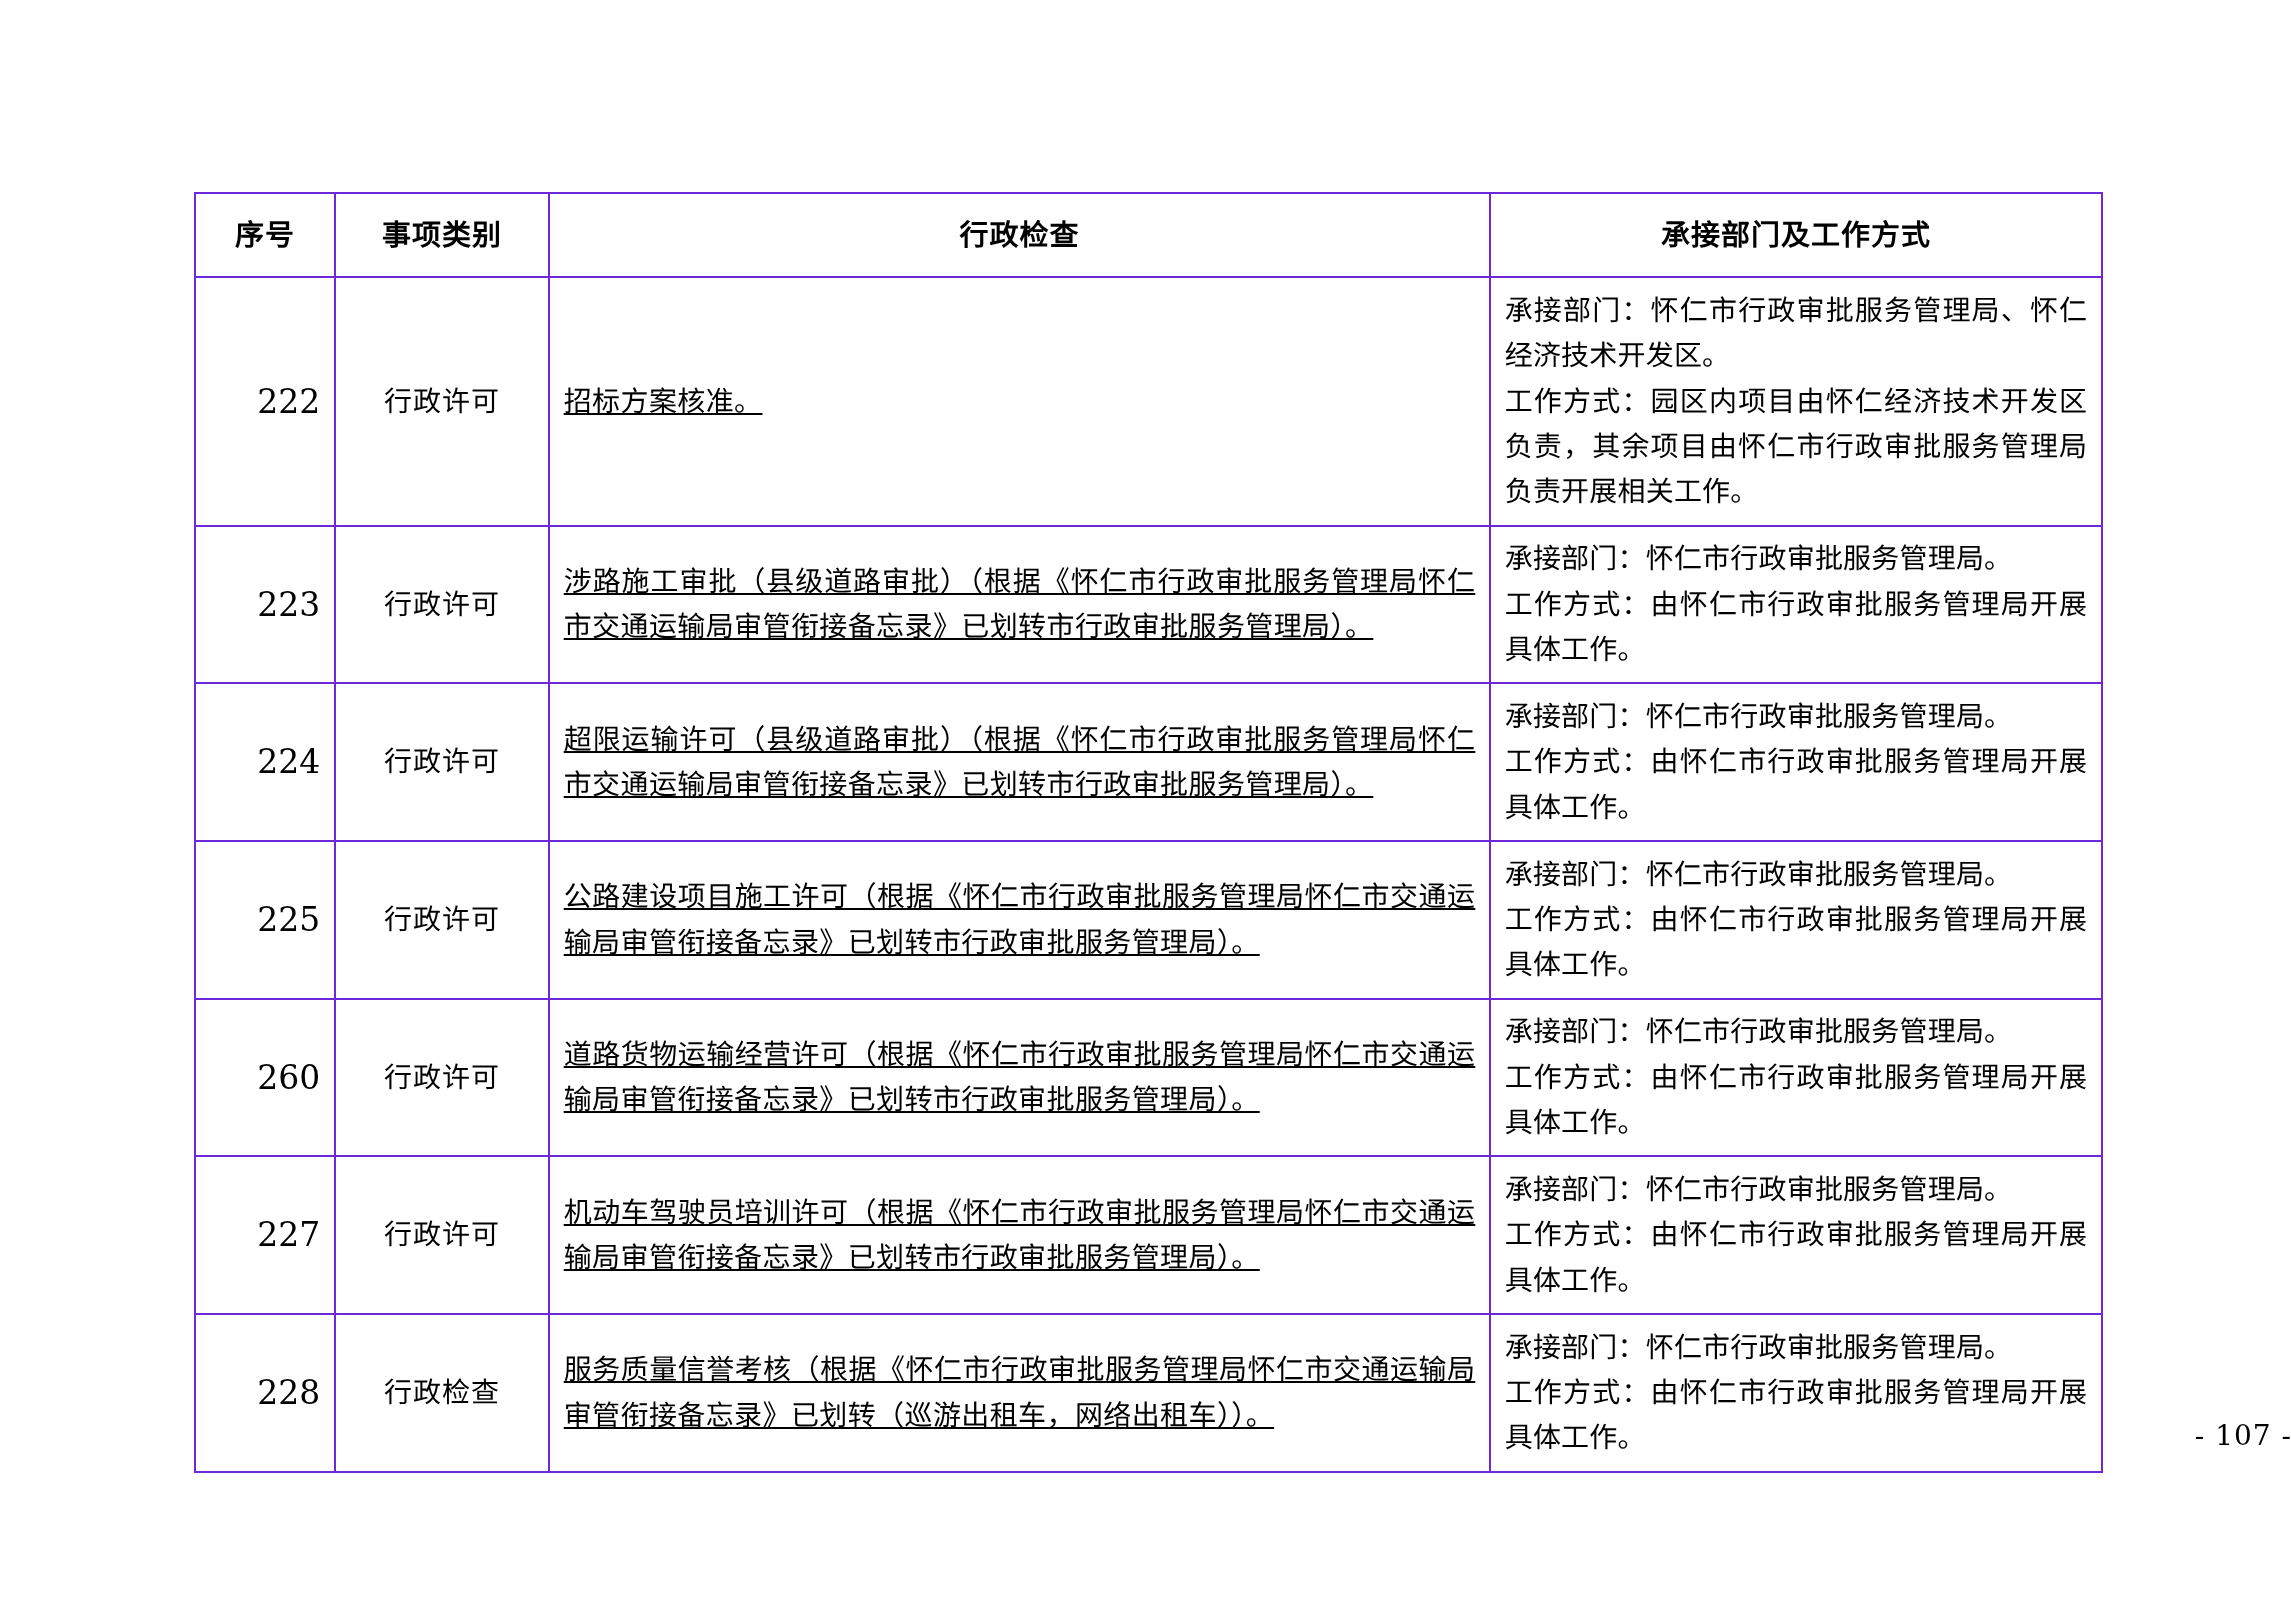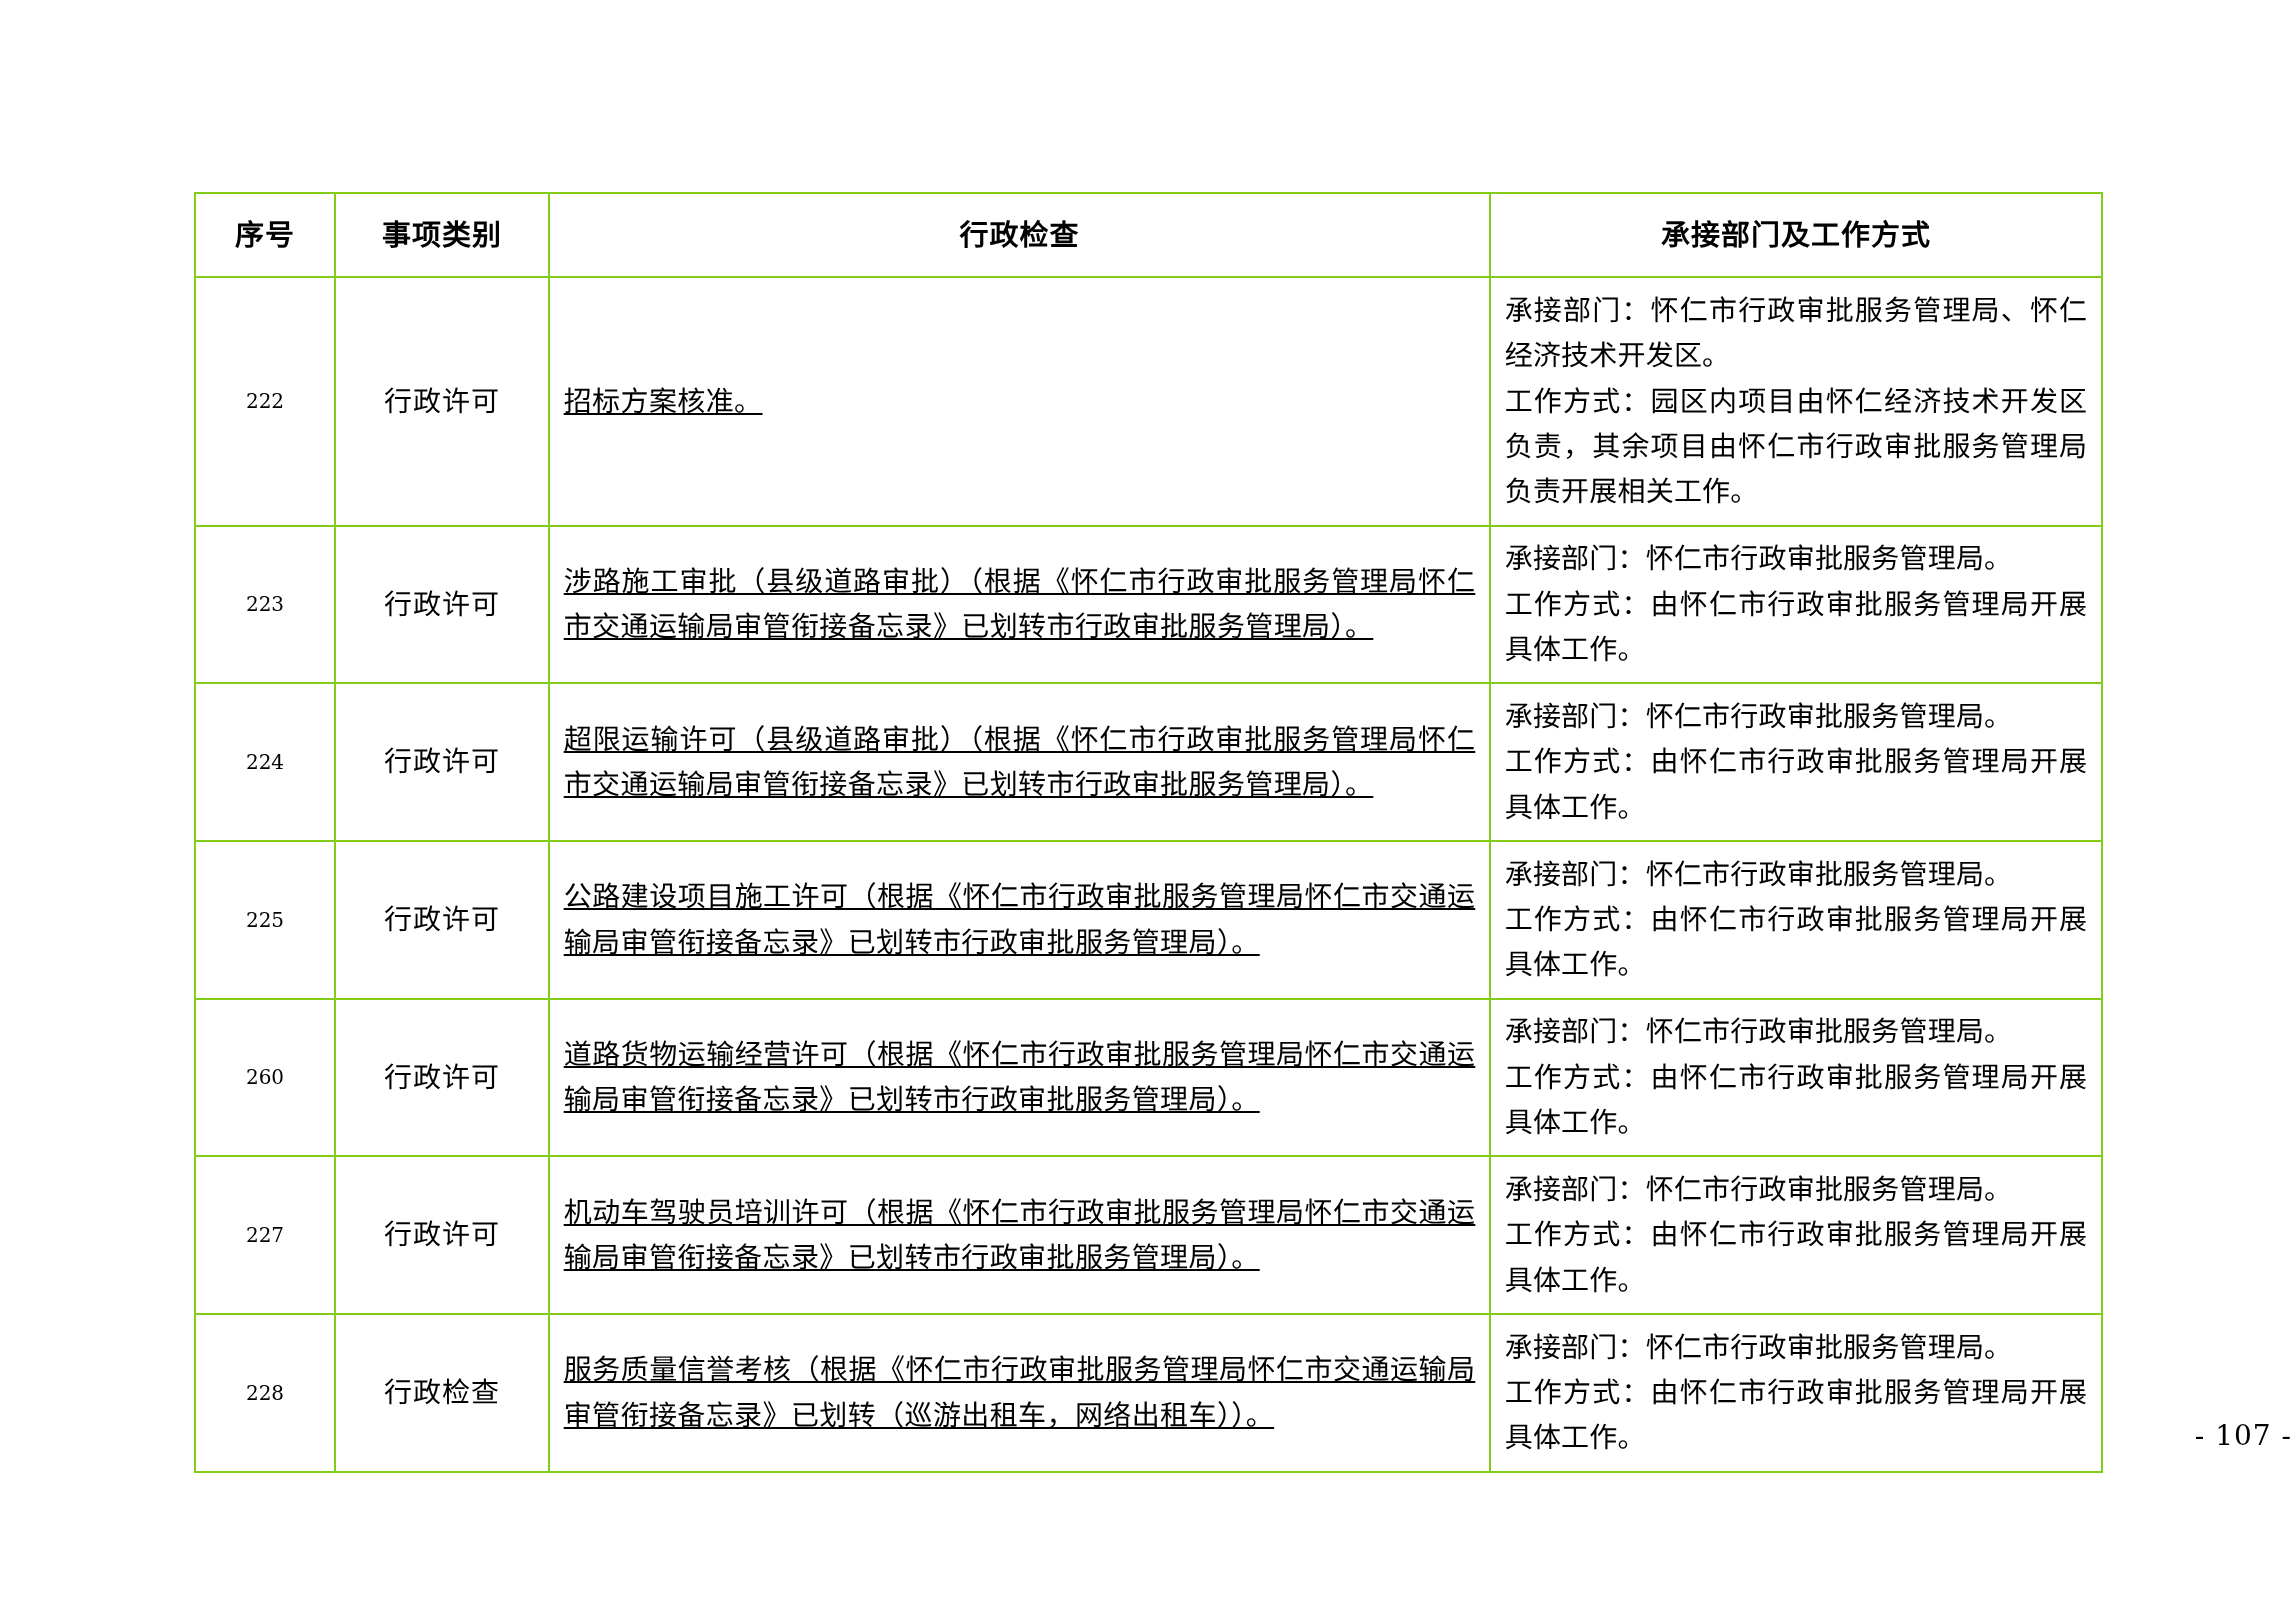--- a/index.html
+++ b/index.html
@@ -24,43 +24,43 @@
   }
   .doc-table {
     position: absolute;
     left: 194px;
     top: 192px;
     width: 1906px;
     border-collapse: collapse;
     table-layout: fixed;
   }
   .doc-table td, .doc-table th {
-    border: 2px solid #84cc16;
+    border: 2px solid #6d28d9;
     vertical-align: middle;
     padding: 9.8px 13.7px;
     font-size: 28px;
     line-height: 1.62;
     font-weight: normal;
   }
   col.c-idx { width: 140px; }
   col.c-cat { width: 214px; }
   col.c-name { width: 941px; }
   col.c-dept { width: 612px; }
 
   .doc-table thead td {
     text-align: center;
     font-weight: bold;
     font-size: 29px;
     letter-spacing: 1px;
     padding: 17.6px 9.8px;
   }
   td.idx {
-    text-align: center;
+    text-align: right;
     font-family: "DejaVu Serif", "Liberation Serif", serif;
-    font-size: 20px;
+    font-size: 33px;
     border-radius: 16px;
   }
   td.cat {
     text-align: center;
     letter-spacing: 1px;
     margin-left: 11px;
   }
   td.name {
     text-align: justify;
     text-justify: inter-ideograph;

